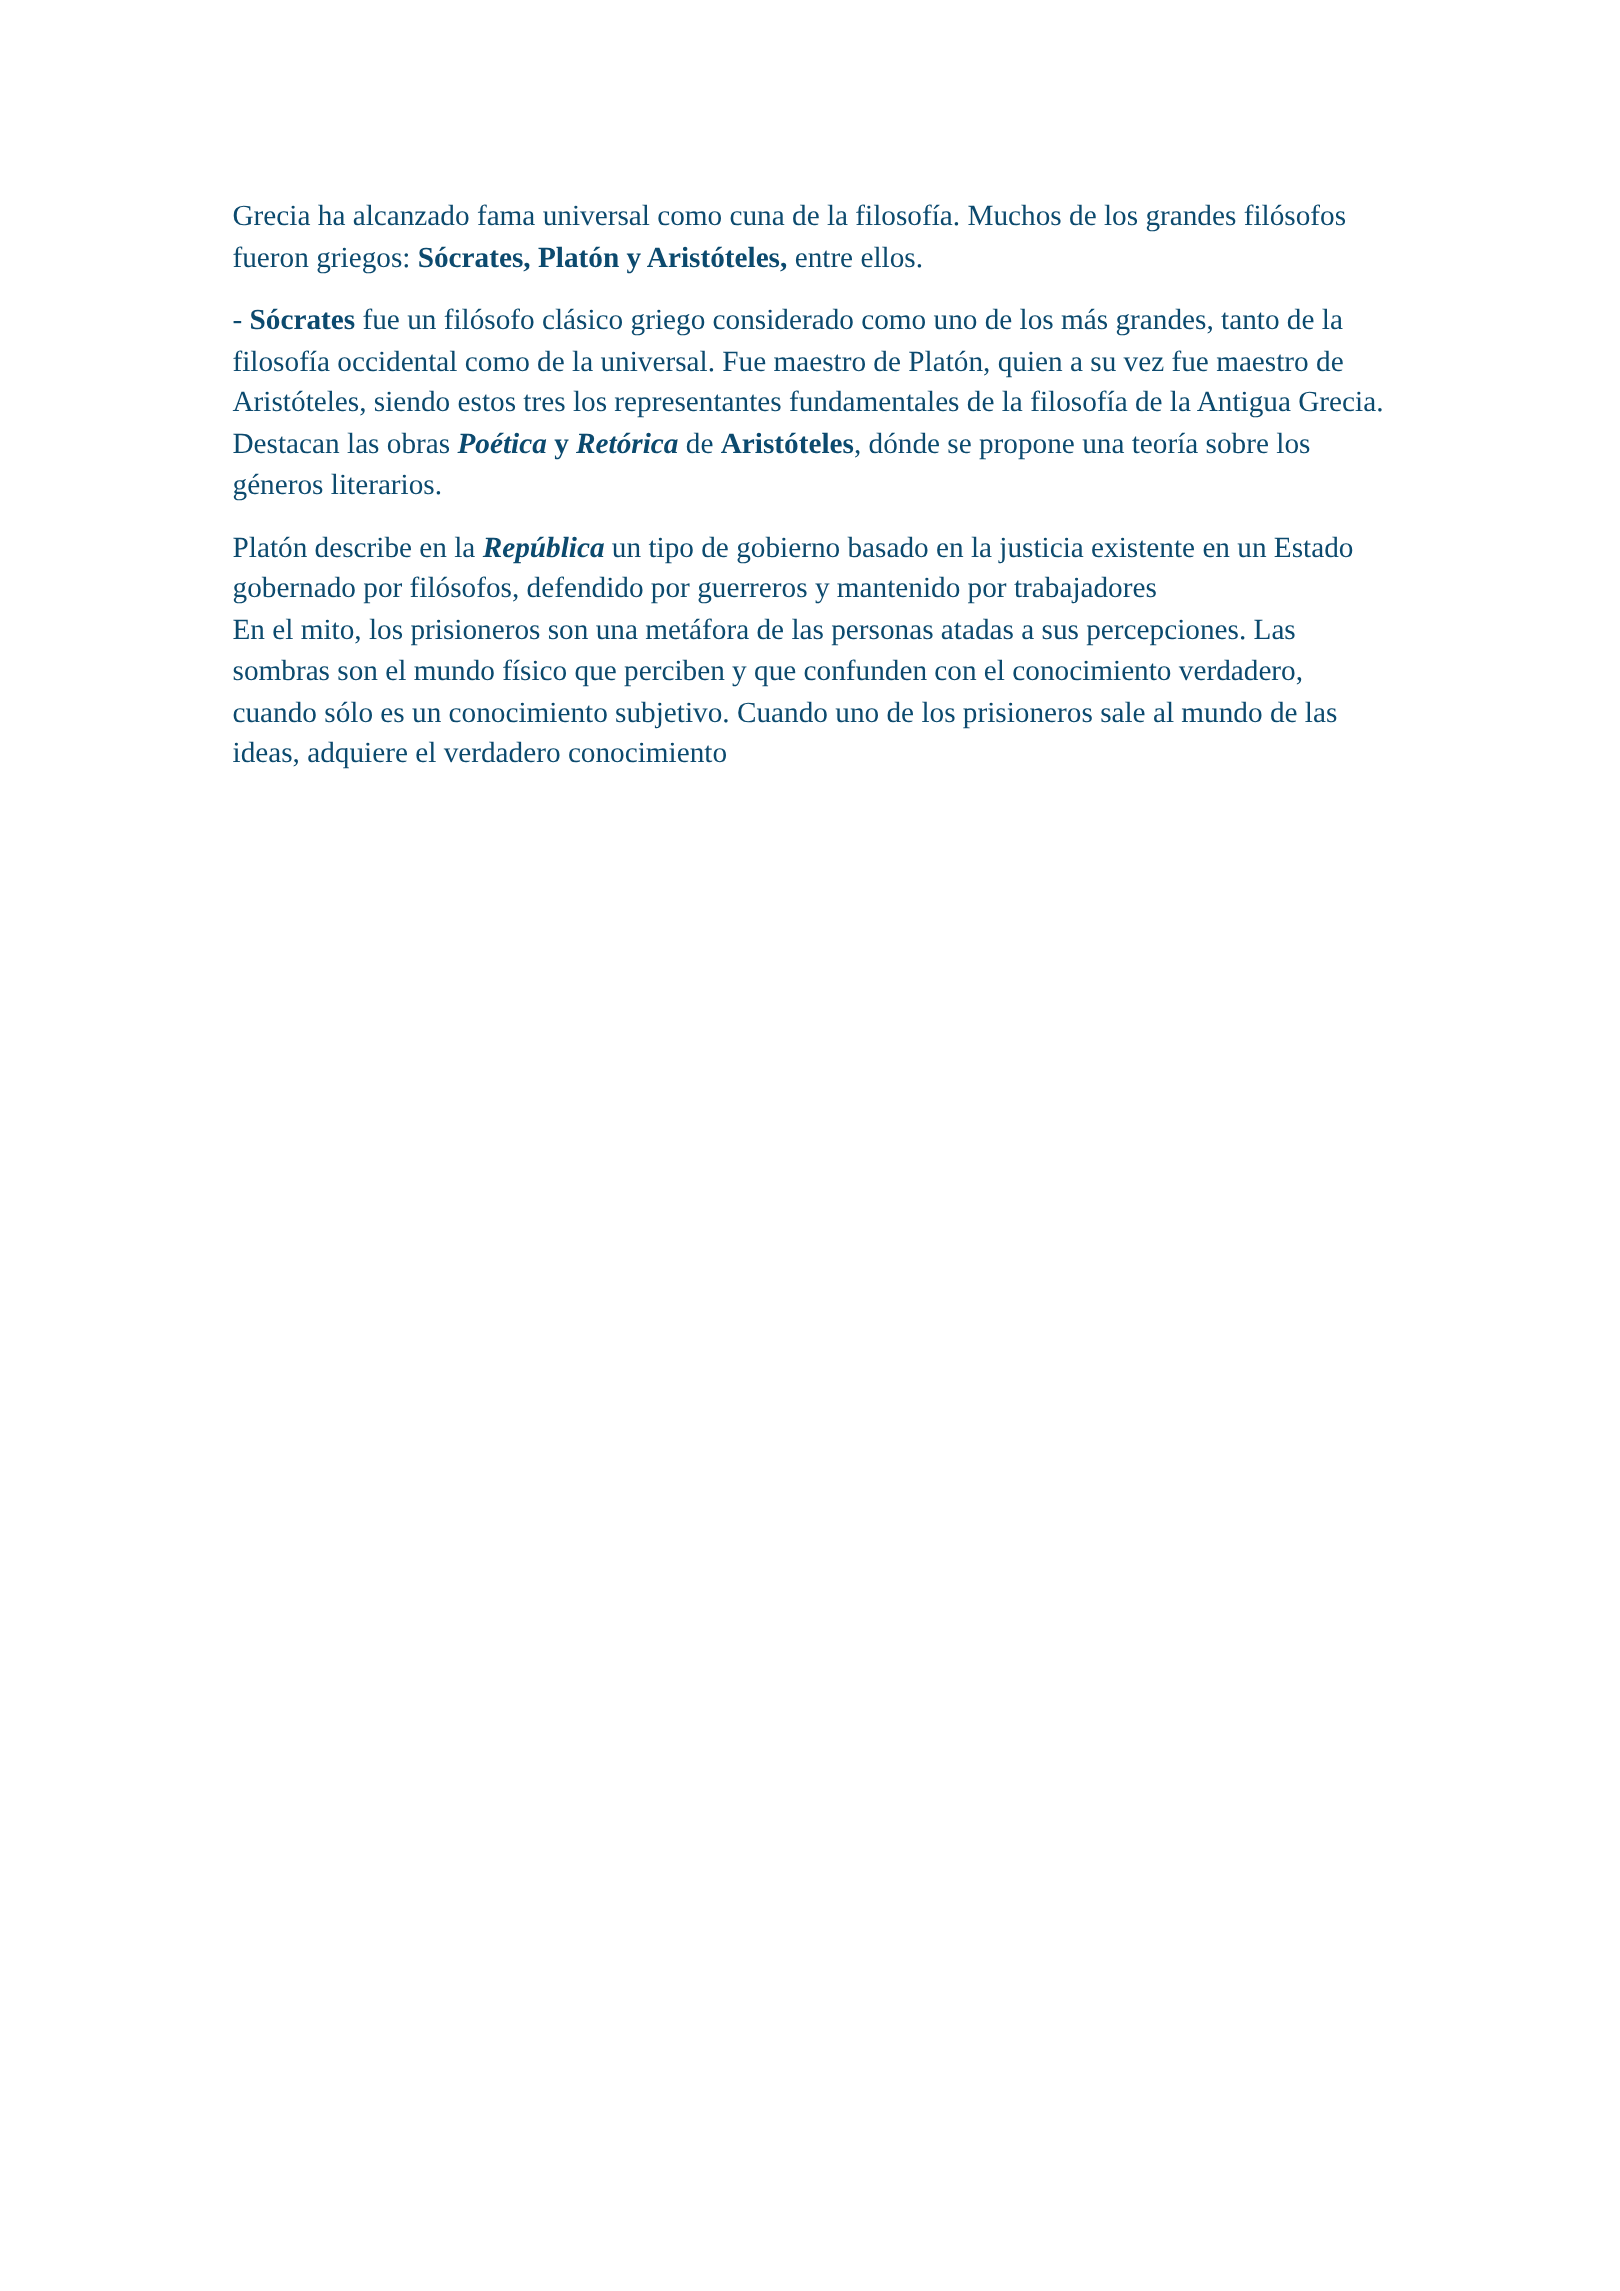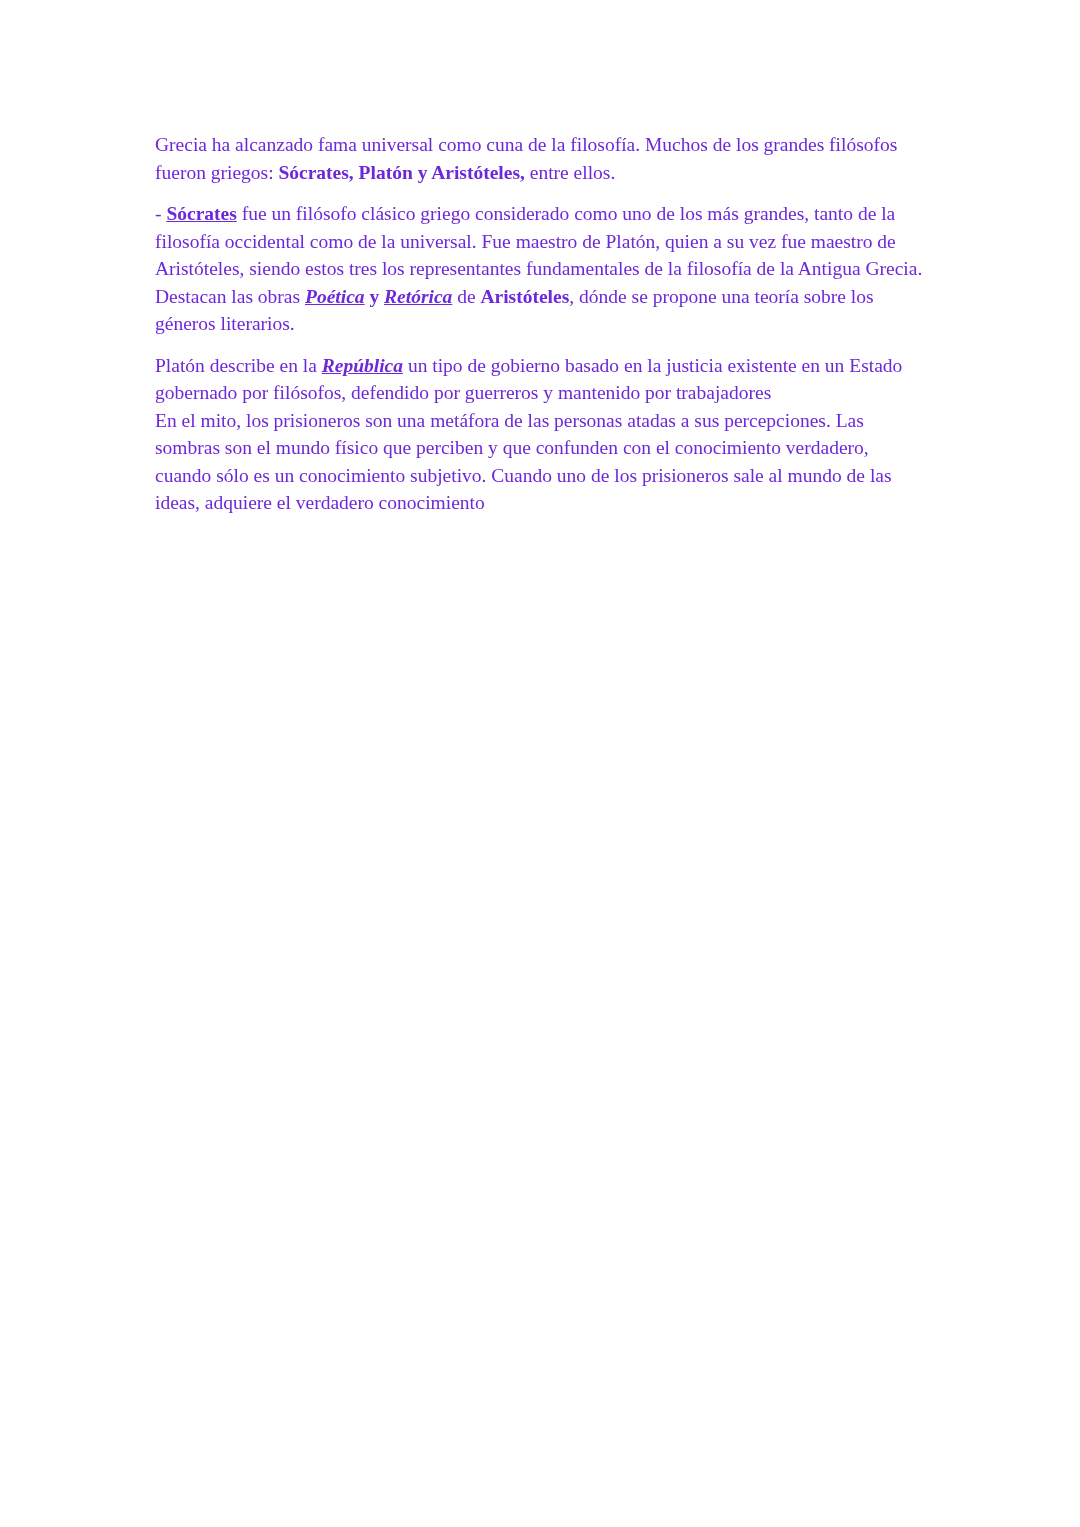--- a/index.html
+++ b/index.html
@@ -15,30 +15,30 @@
     overflow: hidden;
   }
   .doc-content {
     position: absolute;
     left: 155px;
     top: 131px;
     width: 772px;
     font-family: "Liberation Serif", "DejaVu Serif", serif;
     font-size: 19.5px;
     line-height: 27.5px;
-    color: #6d28d9;
+    color: #0c4a6e;
     text-align: left;
   }
   .doc-content p {
     margin: 0 0 14px 0;
     padding: 0;
   }
   .b { font-weight: bold; }
   .i { font-style: italic; }
-  .u { text-decoration: underline; }
+  .u { }
 </style>
 </head>
 <body>
 
 <div class="page">
   <div class="doc-content">
       <p><span>Grecia ha alcanzado fama universal como cuna de la filosofía. Muchos de los grandes filósofos fueron griegos: </span><span class="b">Sócrates, Platón y Aristóteles,</span><span> entre ellos.</span></p>
       <p><span>- </span><span class="b u">Sócrates</span><span> fue un filósofo clásico griego considerado como uno de los más grandes, tanto de la filosofía occidental como de la universal. Fue maestro de Platón, quien a su vez fue maestro de Aristóteles, siendo estos tres los representantes fundamentales de la filosofía de la Antigua Grecia. Destacan las obras </span><span class="b i u">Poética</span><span class="b"> y </span><span class="b i u">Retórica</span><span> de </span><span class="b">Aristóteles</span><span>, dónde se propone una teoría sobre los géneros literarios.</span></p>
       <p><span>Platón describe en la </span><span class="b i u">República</span><span> un tipo de gobierno basado en la justicia existente en un Estado gobernado por filósofos, defendido por guerreros y mantenido por trabajadores</span><br><span>En el mito, los prisioneros son una metáfora de las personas atadas a sus percepciones. Las sombras son el mundo físico que perciben y que confunden con el conocimiento verdadero, cuando sólo es un conocimiento subjetivo. Cuando uno de los prisioneros sale al mundo de las ideas, adquiere el verdadero conocimiento</span></p>
     </div>

